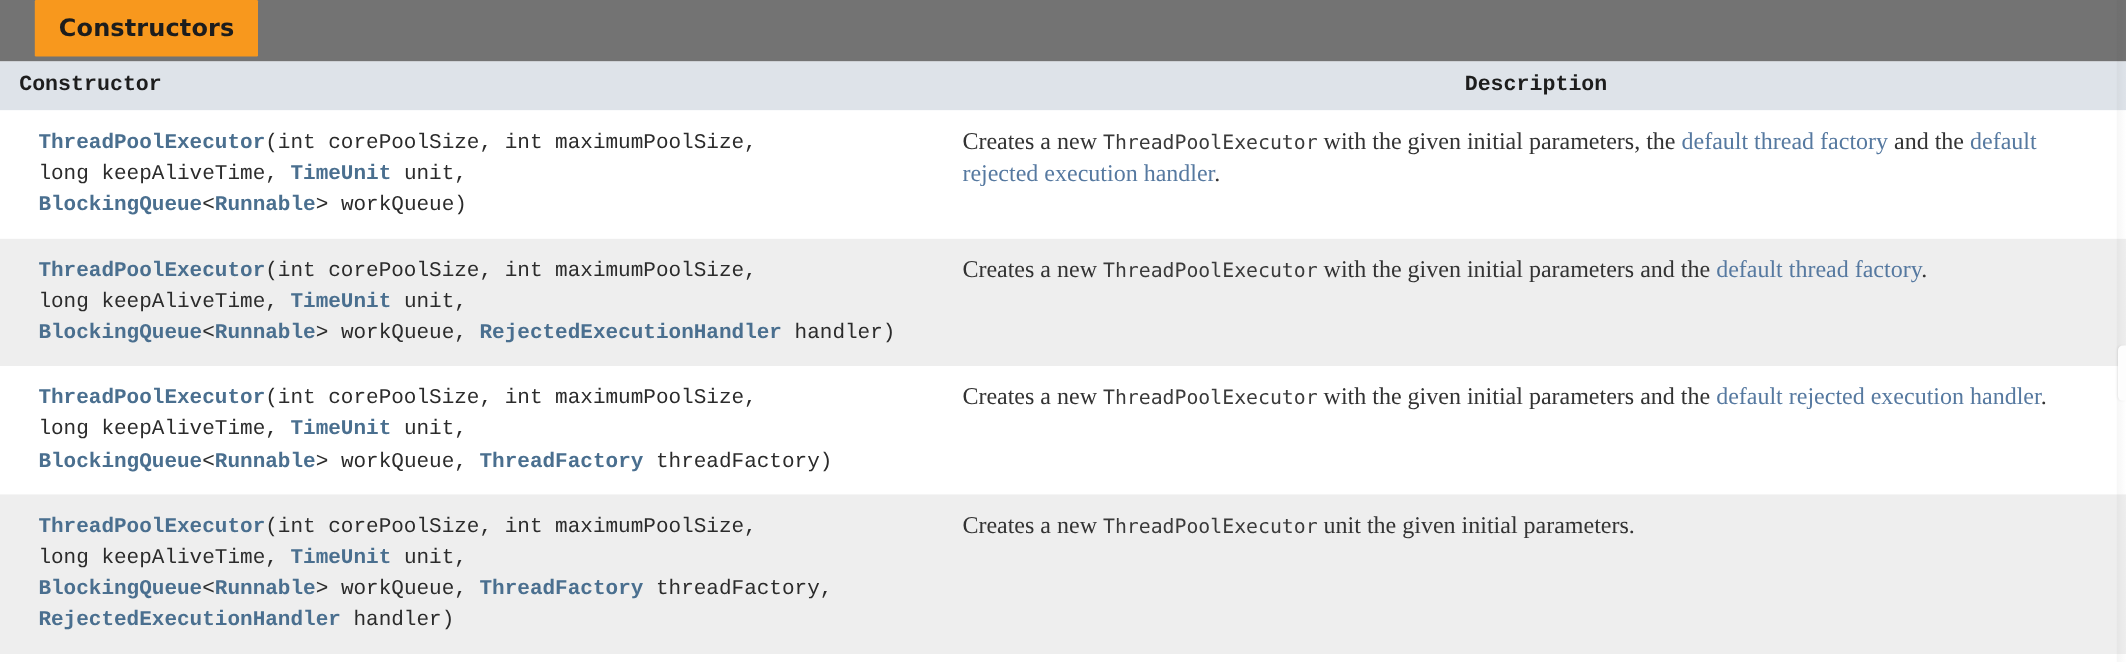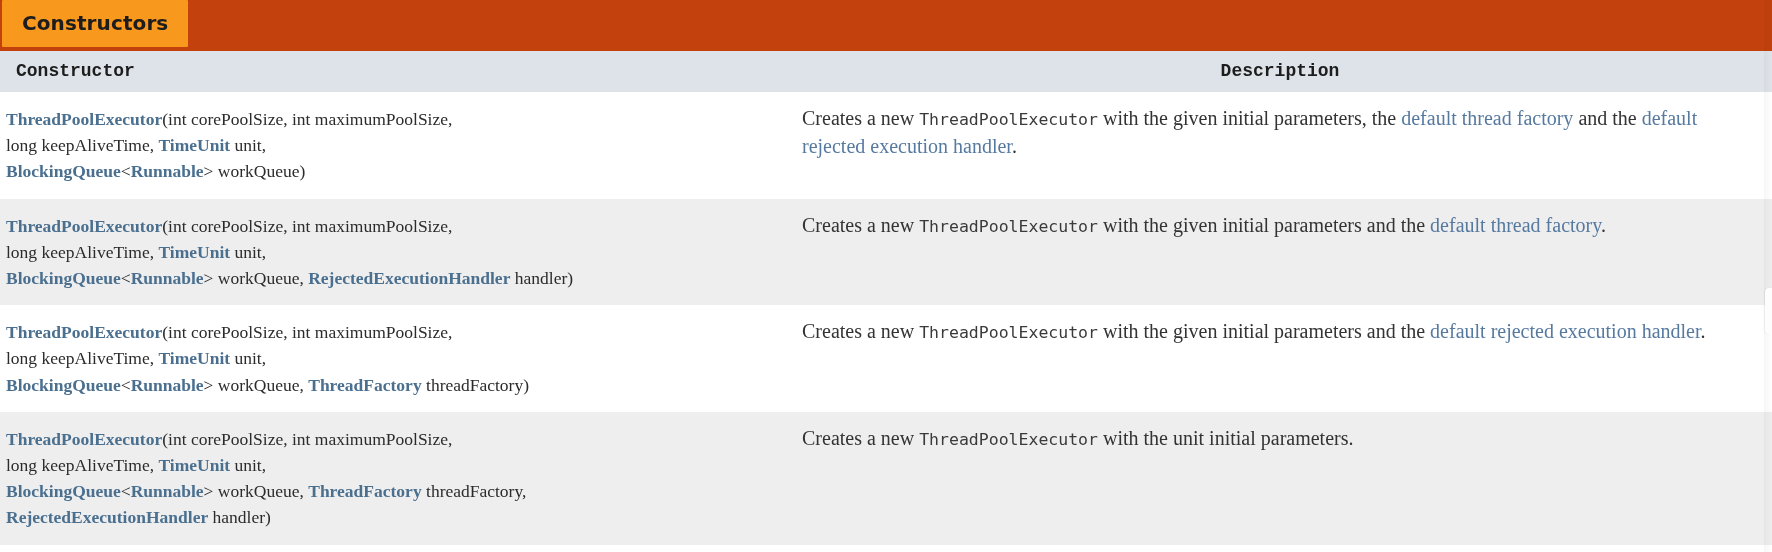--- a/index.html
+++ b/index.html
@@ -20,22 +20,22 @@
     width: 1772px;
     height: 552px;
     background: #ffffff;
     box-sizing: border-box;
   }
 
   
   .tab-strip {
     position: relative;
     height: 51px;
-    background: #c2410c;
-    padding-left: 2px;
+    background: #737373;
+    padding-left: 29px;
     box-sizing: border-box;
   }
   .tab {
     display: inline-block;
     background: #f8981d;
     color: #1d1d1d;
     font-family: "DejaVu Sans", sans-serif;
     font-weight: bold;
     font-size: 20px;
     line-height: 20px;
@@ -73,22 +73,22 @@
   tbody td {
     vertical-align: top;
     border: none;
     padding: 0;
   }
 
   tr.alt-odd  td { background: #ffffff; }
   tr.alt-even td { background: #eeeeee; }
 
   td.ctor-cell {
-    padding: 14px 10px 14px 6px;
-    font-family: Liberation Serif, serif;
+    padding: 14px 10px 14px 32px;
+    font-family: Liberation Mono, monospace;
     font-size: 17.5px;
     line-height: 26.2px;
     color: #2b2b2b;
     word-break: normal;
     white-space: pre-wrap;
   }
   td.desc-cell {
     padding: 13px 18px 14px 12px;
     font-family: "Liberation Serif", serif;
     font-size: 20px;
@@ -162,21 +162,21 @@
         <tr class="alt-even">
           <td class="ctor-cell"><div><span class="type-link">ThreadPoolExecutor</span><span class="plain">(int corePoolSize, int maximumPoolSize,</span></div><div><span class="plain">long keepAliveTime, </span><span class="type-link">TimeUnit</span><span class="plain"> unit,</span></div><div><span class="type-link">BlockingQueue</span><span class="plain">&lt;</span><span class="type-link">Runnable</span><span class="plain">&gt; workQueue, </span><span class="type-link">RejectedExecutionHandler</span><span class="plain"> handler)</span></div></td>
           <td class="desc-cell"><span>Creates a new </span><span class="desc-code">ThreadPoolExecutor</span><span> with the given initial parameters and the </span><span class="desc-link">default thread factory</span><span>.</span></td>
         </tr>
         <tr class="alt-odd">
           <td class="ctor-cell"><div><span class="type-link">ThreadPoolExecutor</span><span class="plain">(int corePoolSize, int maximumPoolSize,</span></div><div><span class="plain">long keepAliveTime, </span><span class="type-link">TimeUnit</span><span class="plain"> unit,</span></div><div><span class="type-link">BlockingQueue</span><span class="plain">&lt;</span><span class="type-link">Runnable</span><span class="plain">&gt; workQueue, </span><span class="type-link">ThreadFactory</span><span class="plain"> threadFactory)</span></div></td>
           <td class="desc-cell"><span>Creates a new </span><span class="desc-code">ThreadPoolExecutor</span><span> with the given initial parameters and the </span><span class="desc-link">default rejected execution handler</span><span>.</span></td>
         </tr>
         <tr class="alt-even">
           <td class="ctor-cell"><div><span class="type-link">ThreadPoolExecutor</span><span class="plain">(int corePoolSize, int maximumPoolSize,</span></div><div><span class="plain">long keepAliveTime, </span><span class="type-link">TimeUnit</span><span class="plain"> unit,</span></div><div><span class="type-link">BlockingQueue</span><span class="plain">&lt;</span><span class="type-link">Runnable</span><span class="plain">&gt; workQueue, </span><span class="type-link">ThreadFactory</span><span class="plain"> threadFactory,</span></div><div><span class="type-link">RejectedExecutionHandler</span><span class="plain"> handler)</span></div></td>
-          <td class="desc-cell"><span>Creates a new </span><span class="desc-code">ThreadPoolExecutor</span><span> with the unit initial parameters.</span></td>
+          <td class="desc-cell"><span>Creates a new </span><span class="desc-code">ThreadPoolExecutor</span><span> unit the given initial parameters.</span></td>
         </tr>
       </tbody>
   </table>
 
   <div class="scroll-artifact">
     <div class="scroll-thumb"></div>
   </div>
 </div>
 
 </body></html>

